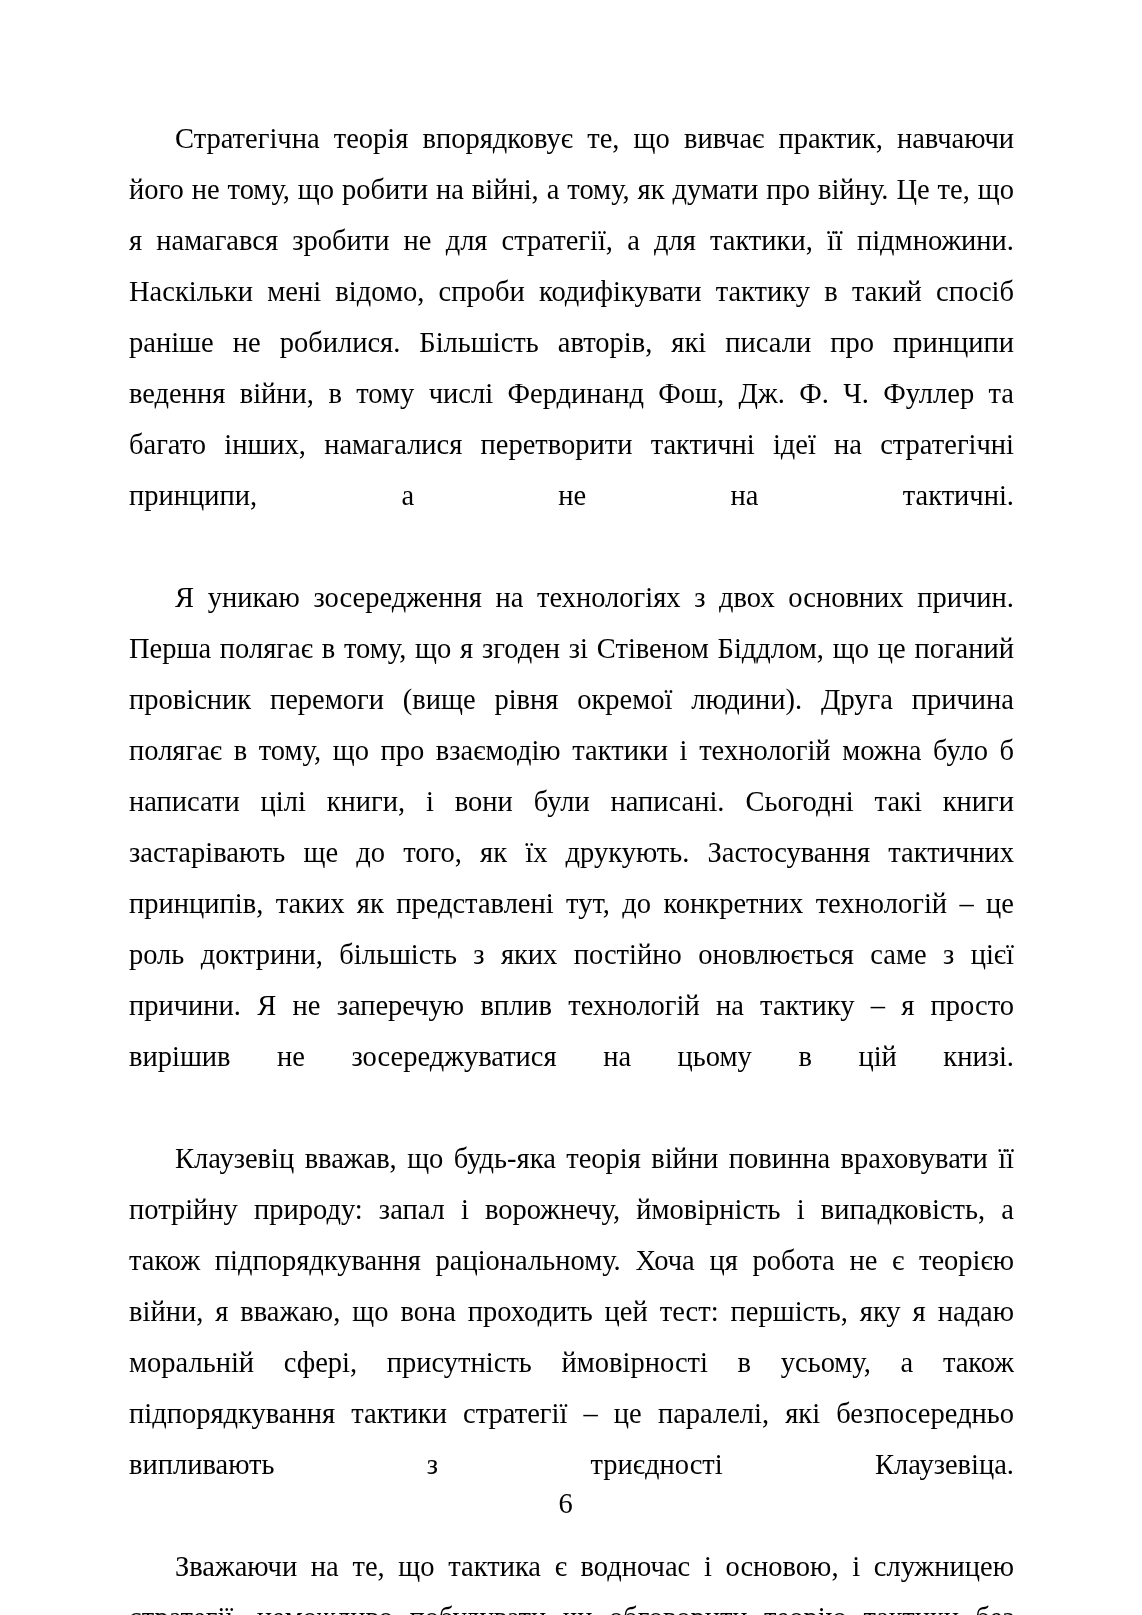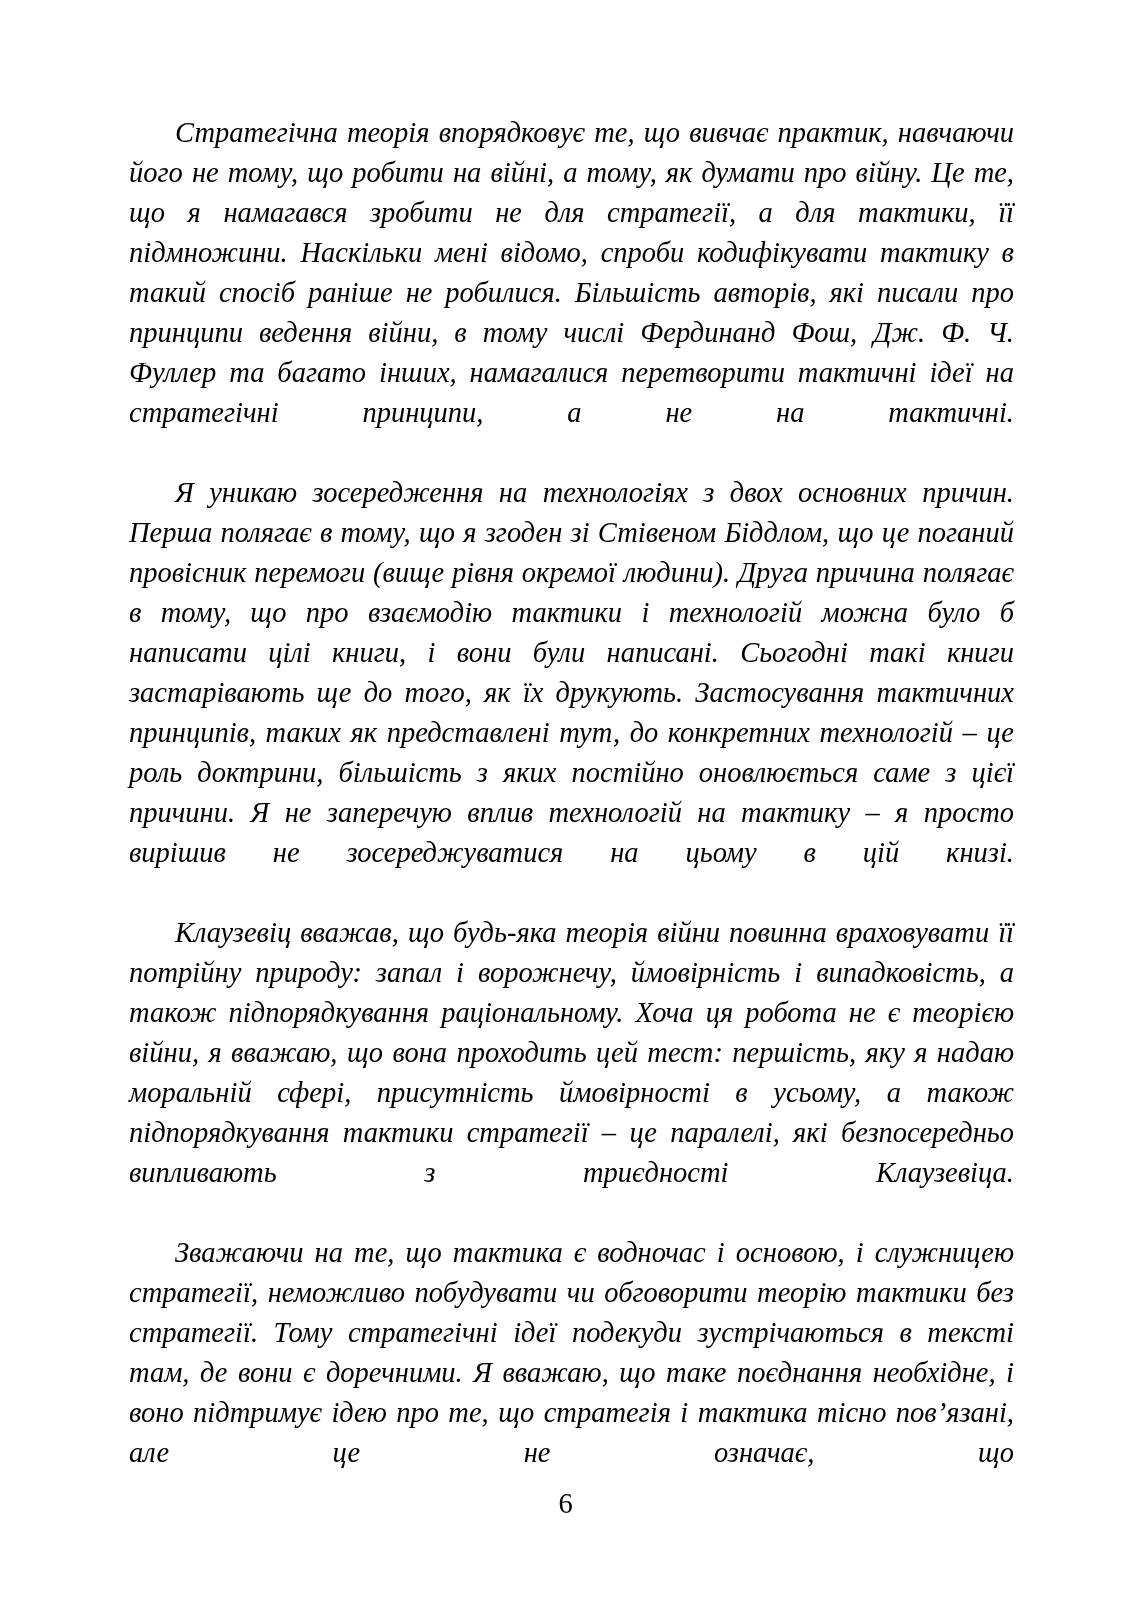--- a/index.html
+++ b/index.html
@@ -23,25 +23,24 @@
     left: 129px;
     top: 113px;
     width: 885px;
   }
   .para {
     margin: 0;
     text-indent: 46px;
     text-align: justify;
     text-justify: inter-word;
     font-size: 28.5px;
-    line-height: 40px;
+    line-height: 51px;
     letter-spacing: 0px;
     word-spacing: 0px;
     hyphens: none;
-    font-style: italic;
     -webkit-hyphens: none;
   }
   
   .para:after {
     content: "";
     display: inline-block;
     width: 100%;
   }
   .page-number {
     position: absolute;

